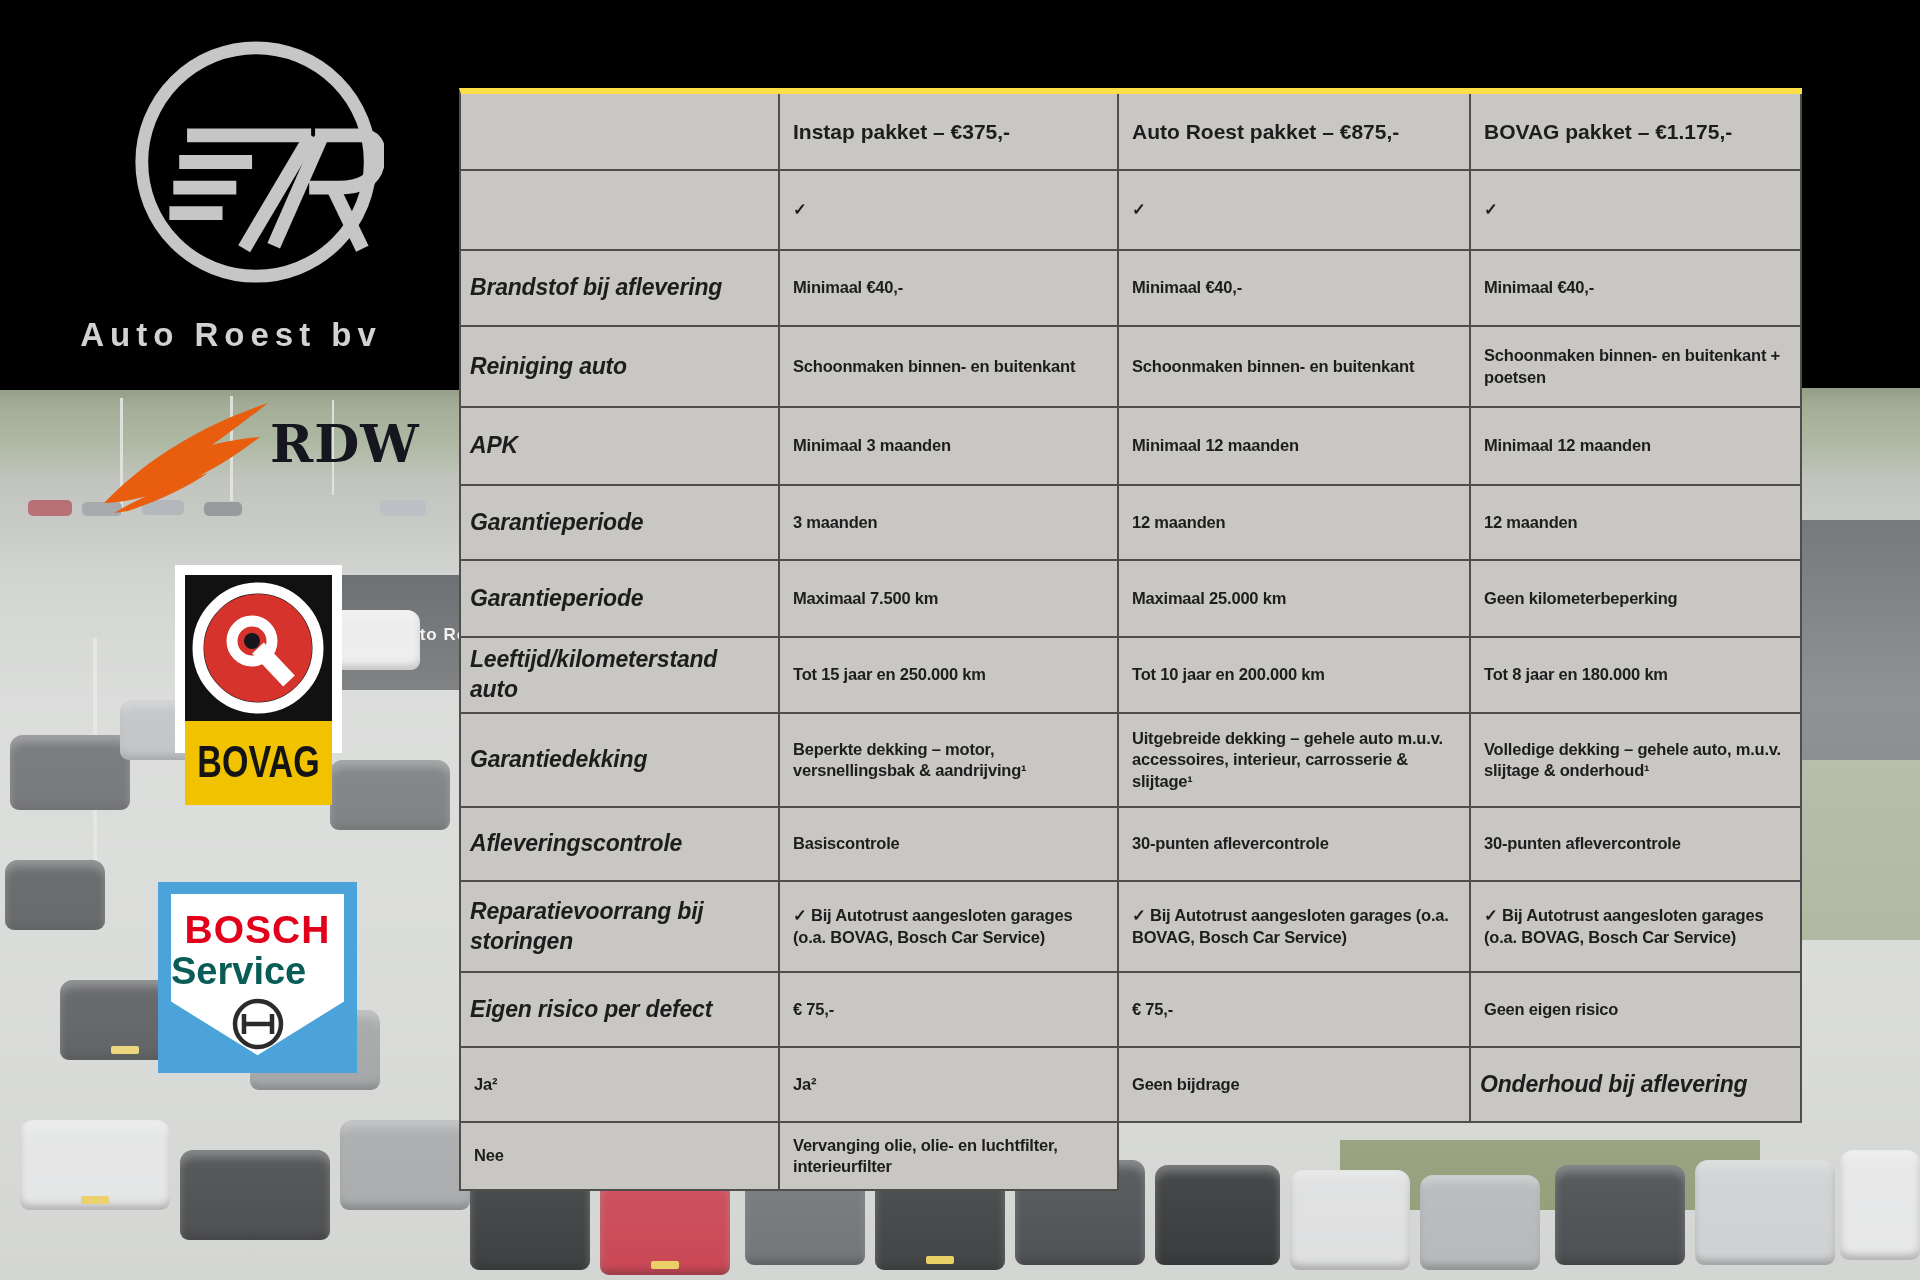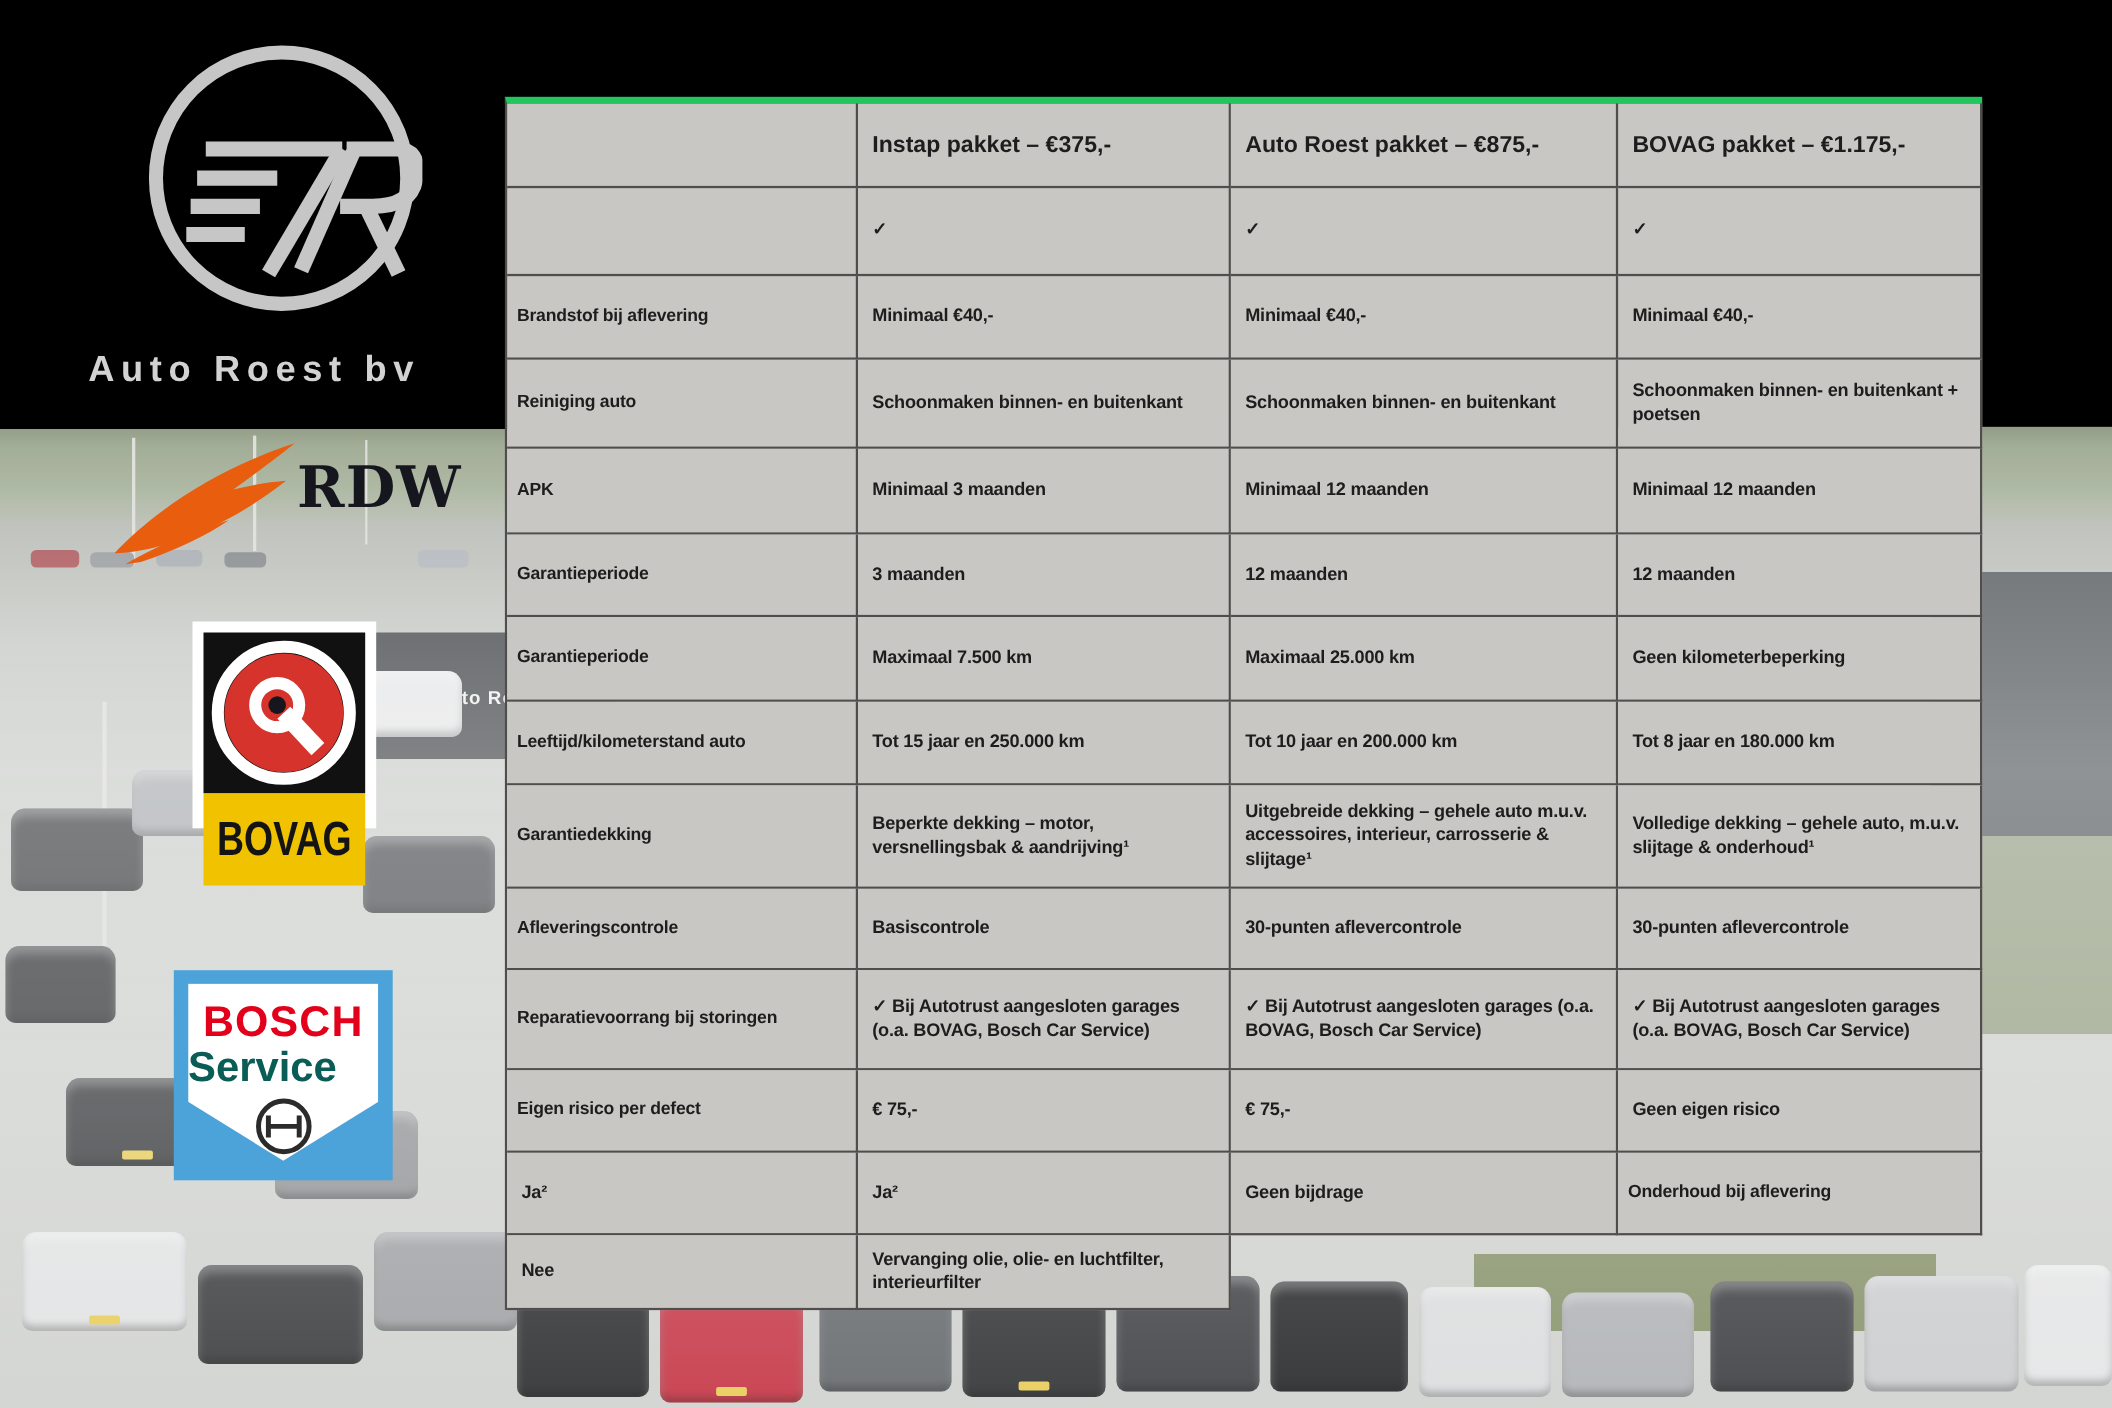--- a/index.html
+++ b/index.html
@@ -51,26 +51,26 @@
          color:#e2001a;font-size:39px;font-weight:800;letter-spacing:1px;}
   #bosch .service-word{position:absolute;left:0;top:56px;width:173px;
          color:#0a5d56;font-size:38px;font-weight:700;}
   #bosch svg{position:absolute;left:59px;top:102px;}
 
   
   #pkg-table{position:absolute;left:459px;top:88px;z-index:30;
         display:grid;
         grid-template-columns:319px 339px 352px 331px;
         grid-template-rows:77px 80px 76px 81px 78px 75px 77px 76px 94px 74px 91px 75px 75px 68px;
-        border-top:6px solid #22c55e;border-left:2px solid #4f4e4c;}
+        border-top:6px solid #fde047;border-left:2px solid #4f4e4c;}
   .cell{background:#c9c7c4;border-right:2px solid #4f4e4c;border-bottom:2px solid #4f4e4c;
         box-sizing:border-box;display:flex;align-items:center;
         color:#1d1d1d;font-weight:700;line-height:1.3;}
   .cell.head{font-size:21px;padding:0 10px 0 13px;}
-  .cell.rowlabel{font-size:16px;padding:0 20px 0 9px;letter-spacing:-0.2px;}
+  .cell.rowlabel{font-size:23px;padding:0 20px 0 9px;letter-spacing:-0.2px;font-style:italic;}
   .cell.val{font-size:16.5px;padding:0 13px 0 13px;letter-spacing:-0.2px;}
 </style>
 </head>
 <body>
 
 <div id="stage">
 
   <div id="photo">
     <div class="pole" style="left:120px;top:10px;width:3px;height:115px;"></div>
     <div class="pole" style="left:230px;top:8px;width:3px;height:105px;"></div>

